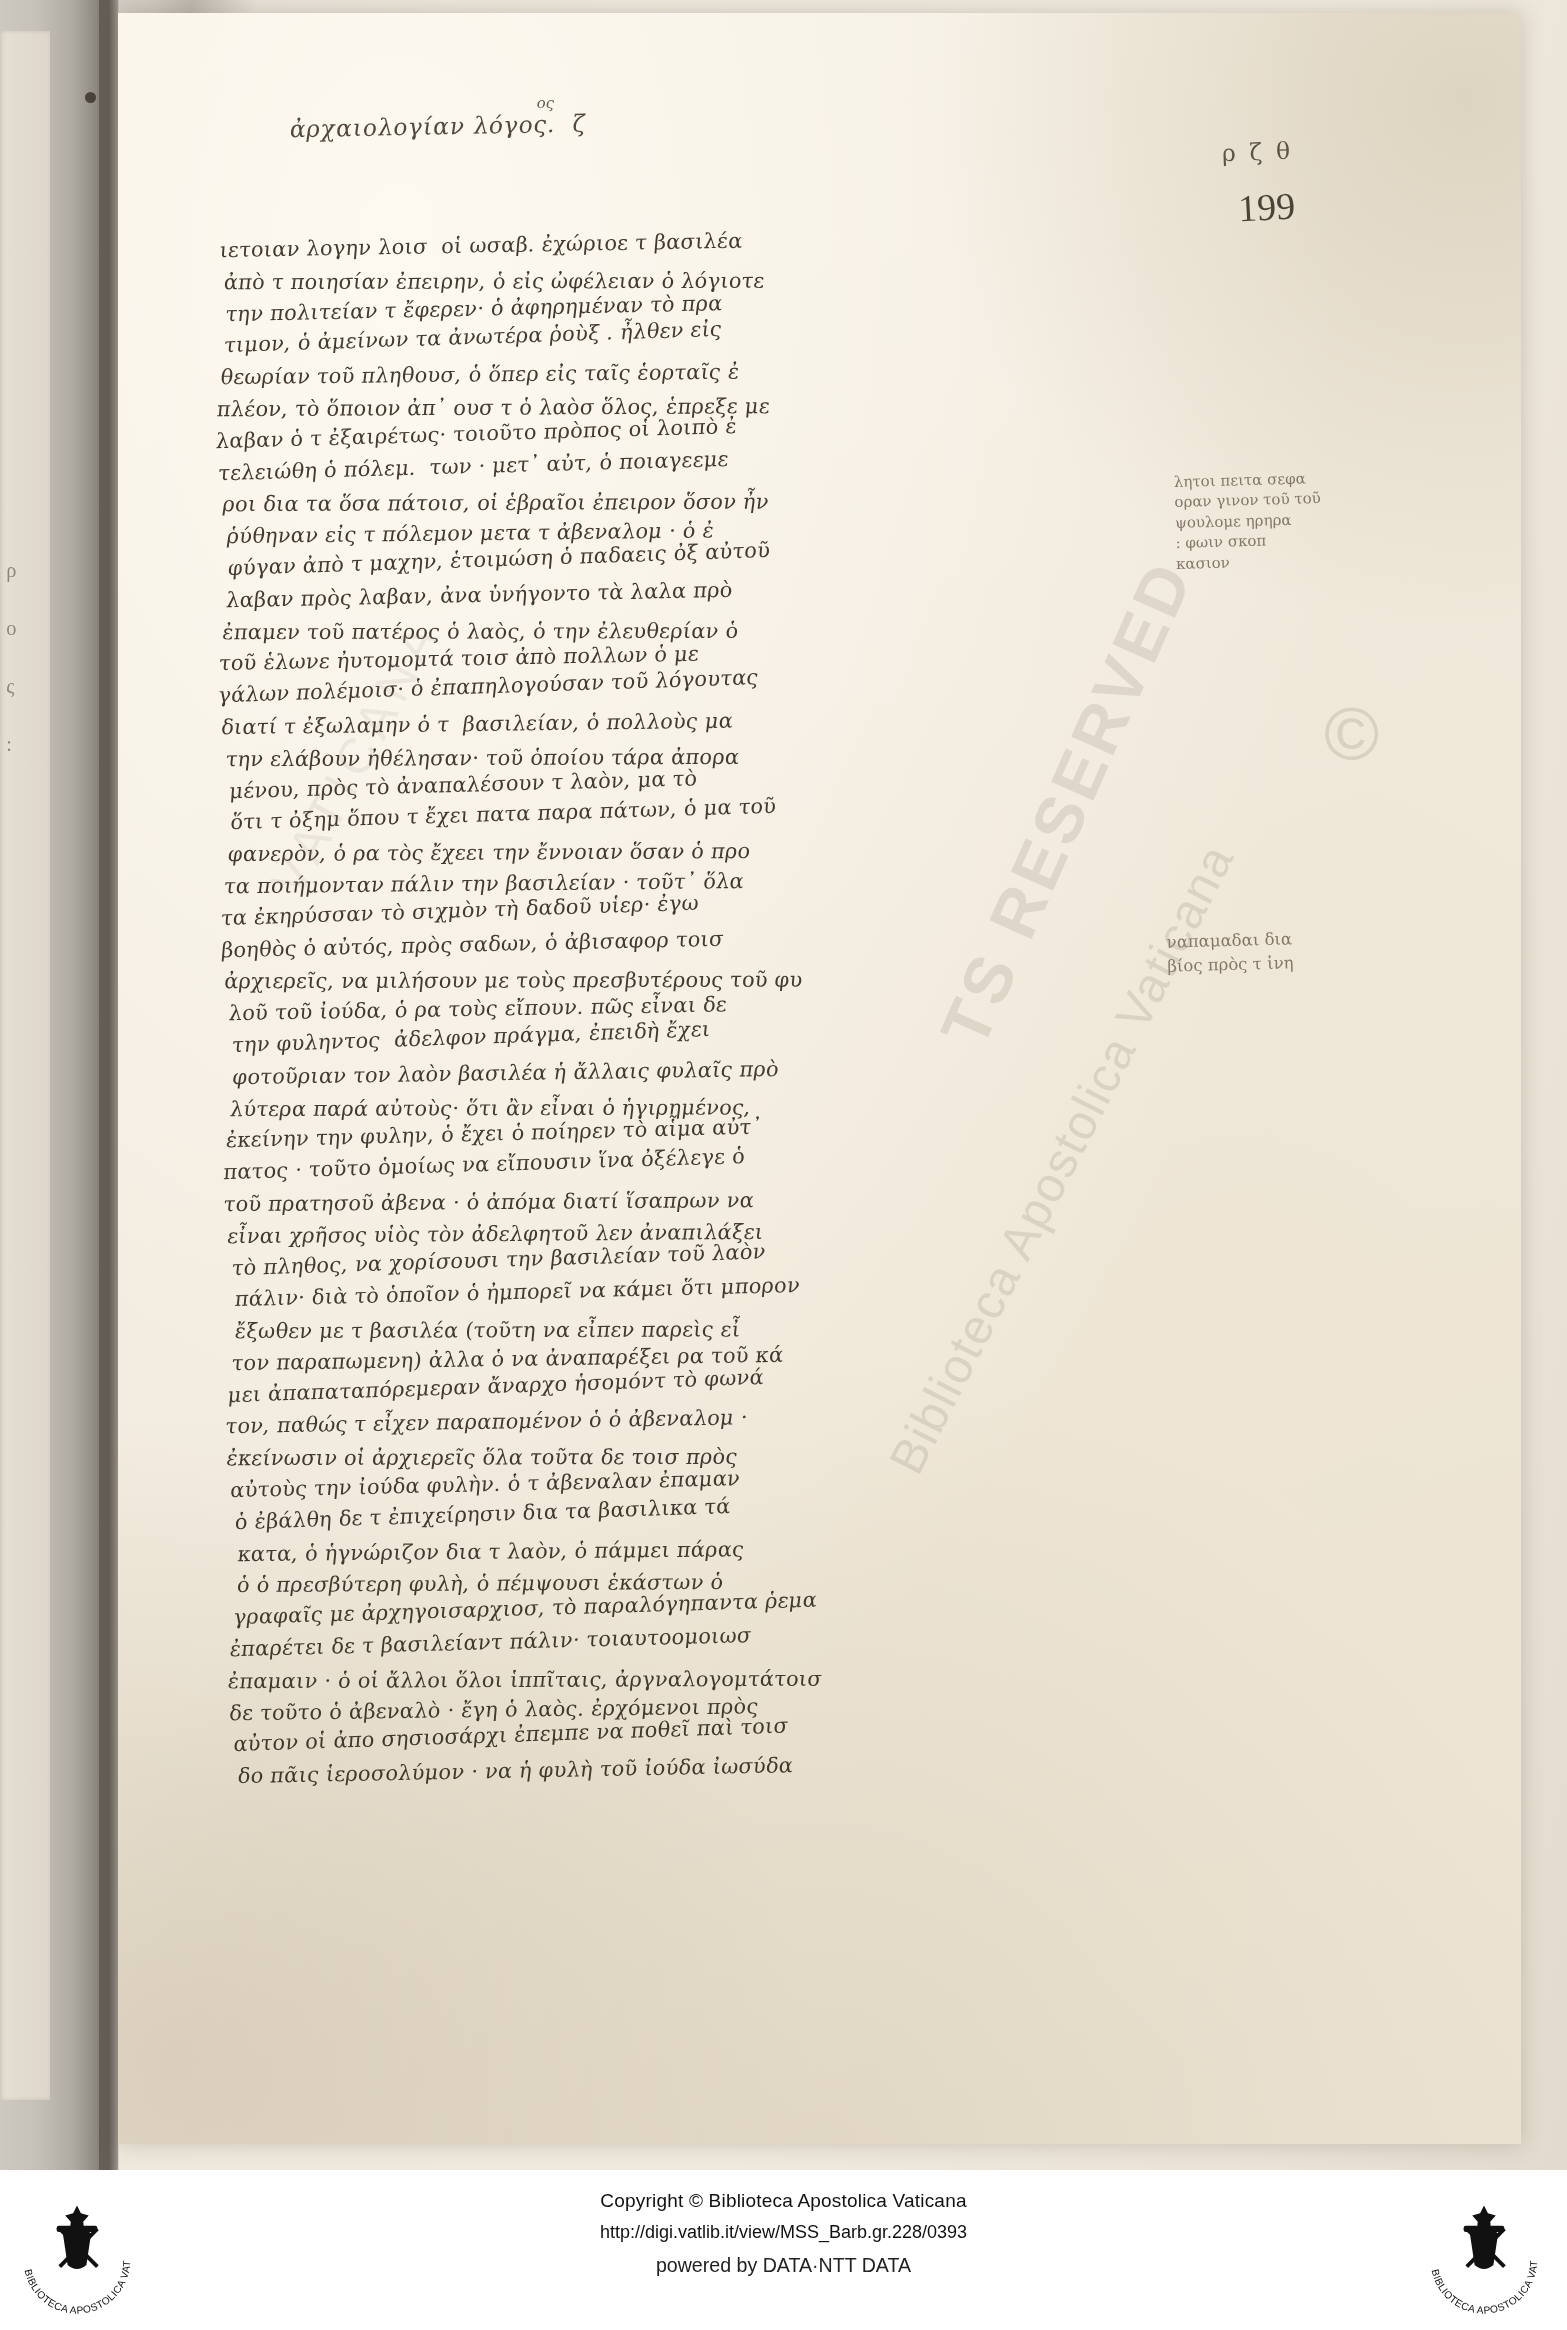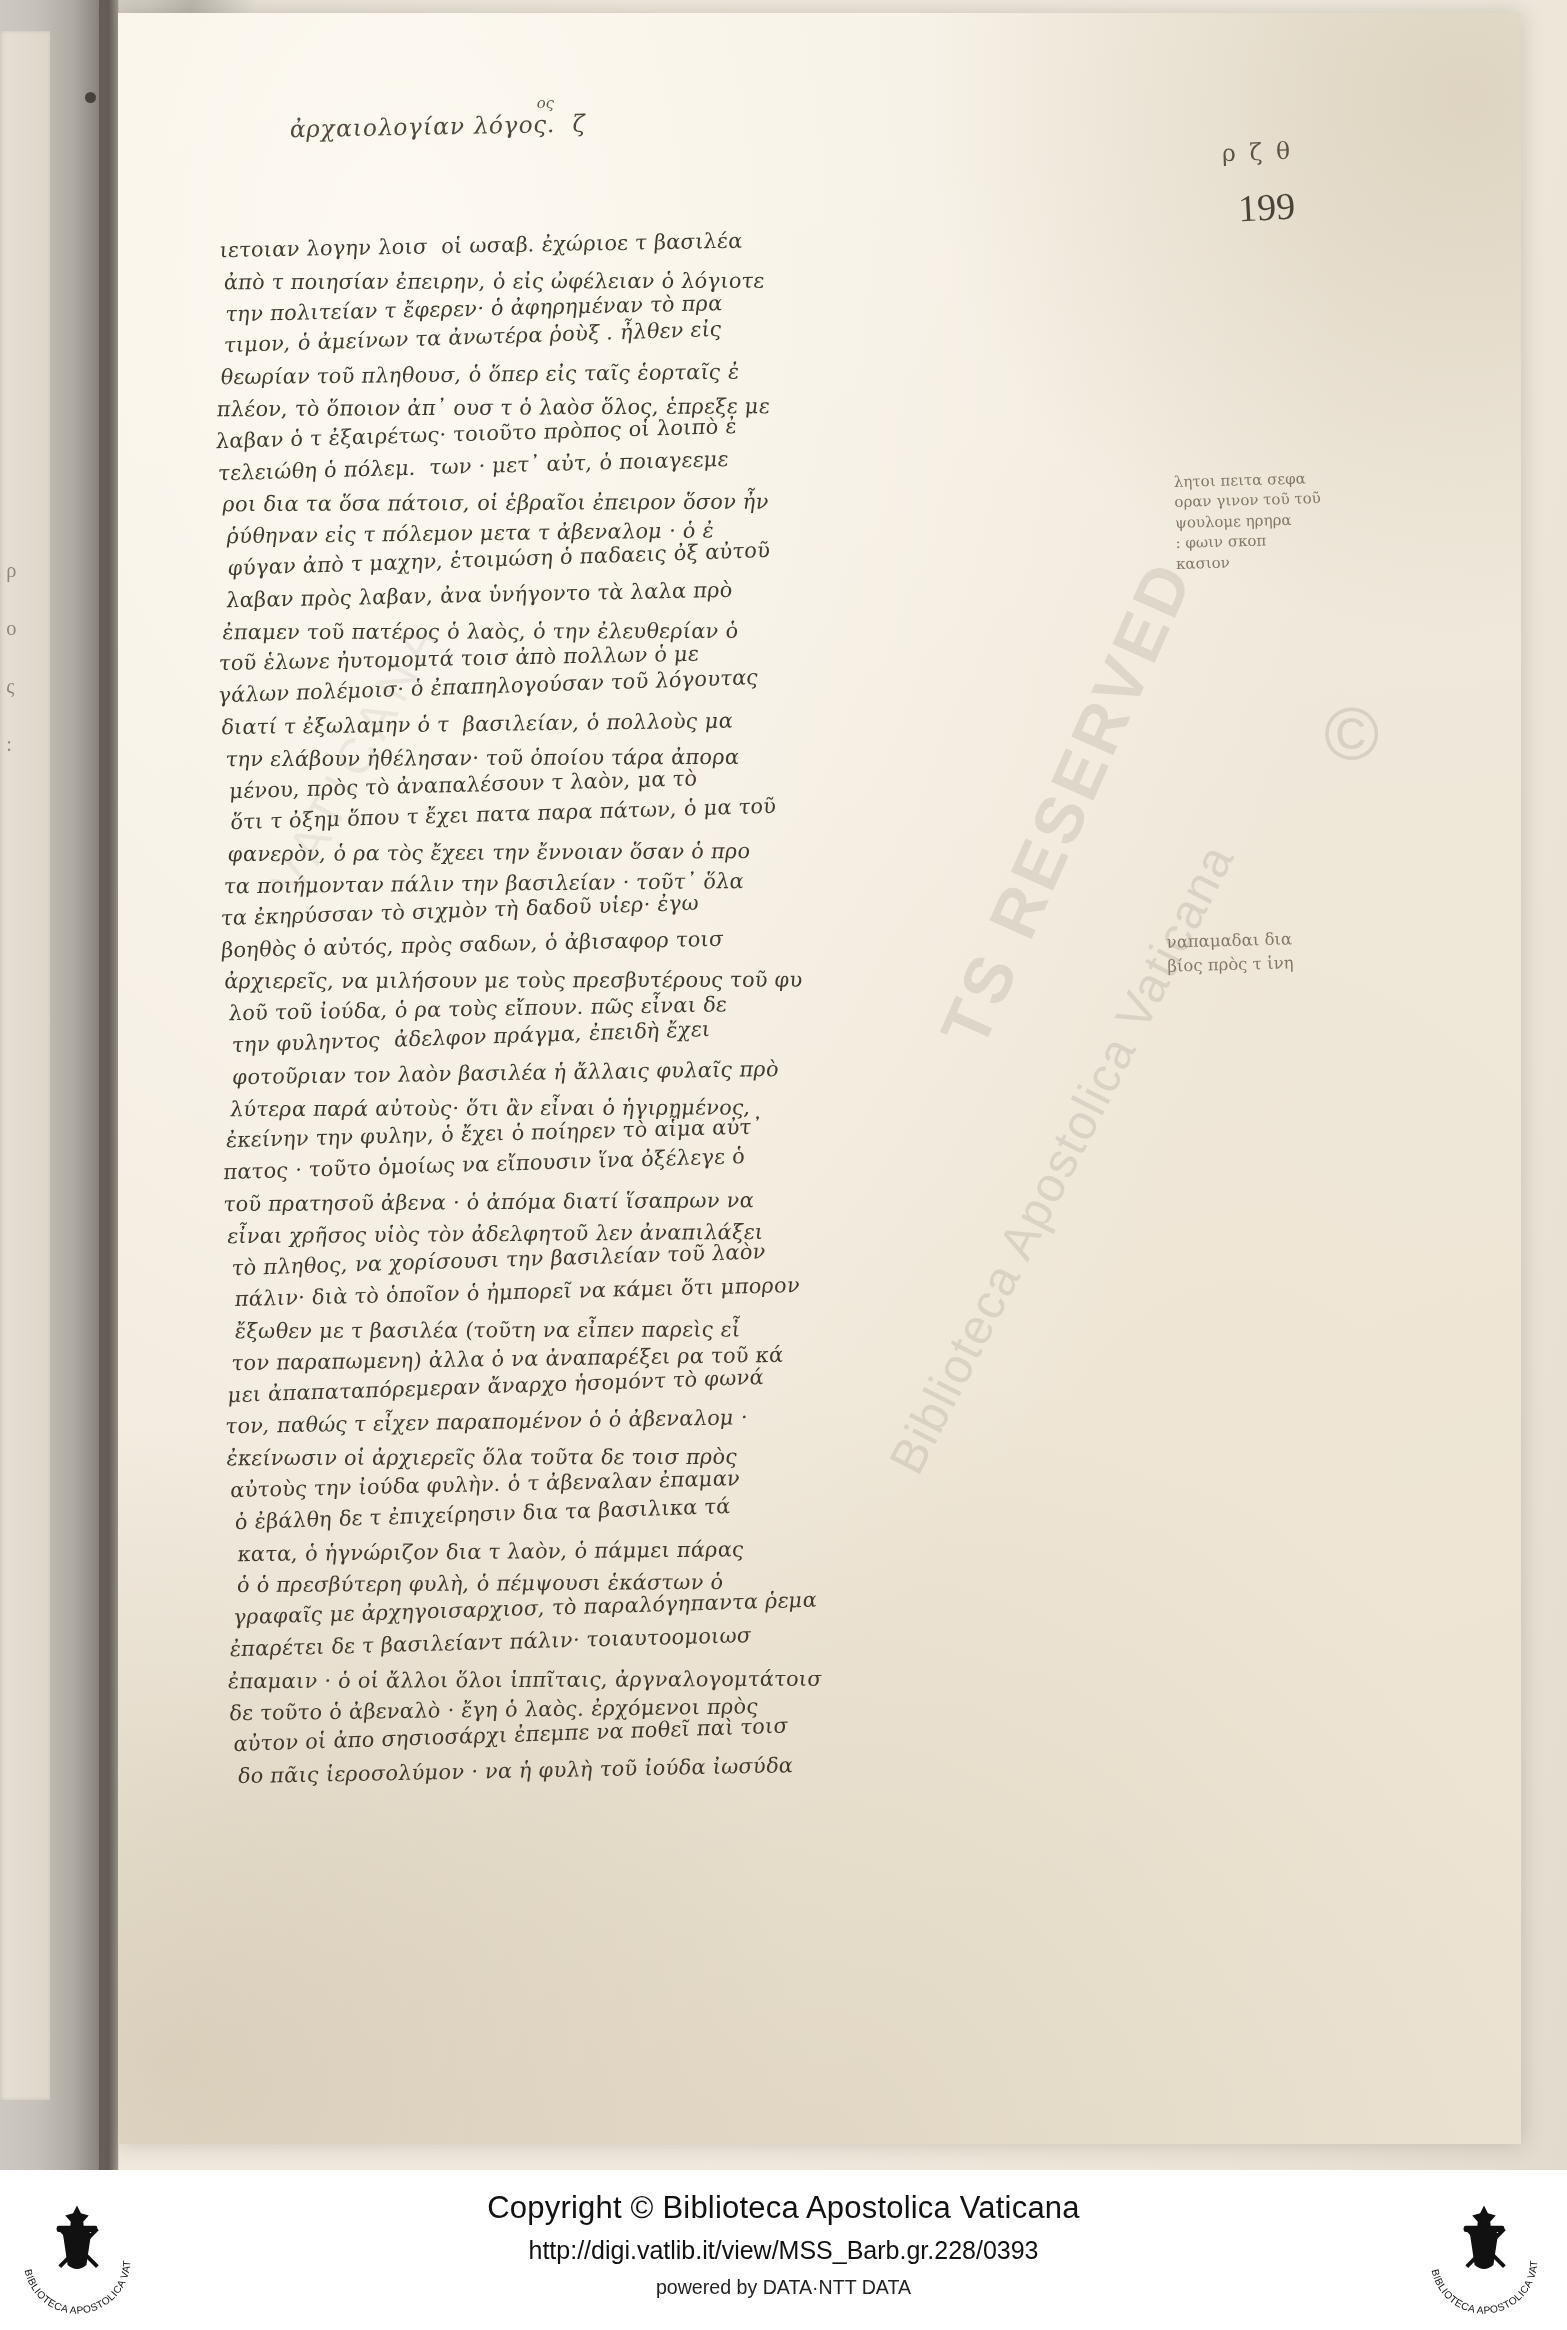--- a/index.html
+++ b/index.html
@@ -221,27 +221,27 @@
     background: #ffffff;
     color: #111;
   }
   #footer-text {
     position: absolute;
     left: 0; top: 20.4px;
     width: 1567px;
     text-align: center;
   }
   #copyright-line {
-    font-size: 31px;
+    font-size: 19px;
     letter-spacing: 0.2px;
     margin-bottom: 9.4px;
     color: #111;
   }
   #url-line {
-    font-size: 25px;
+    font-size: 18px;
     color: #111;
     margin-bottom: 11px;
   }
   #powered-line {
     font-size: 19.6px;
     color: #222;
   }
 
   .crest {
     position: absolute;

